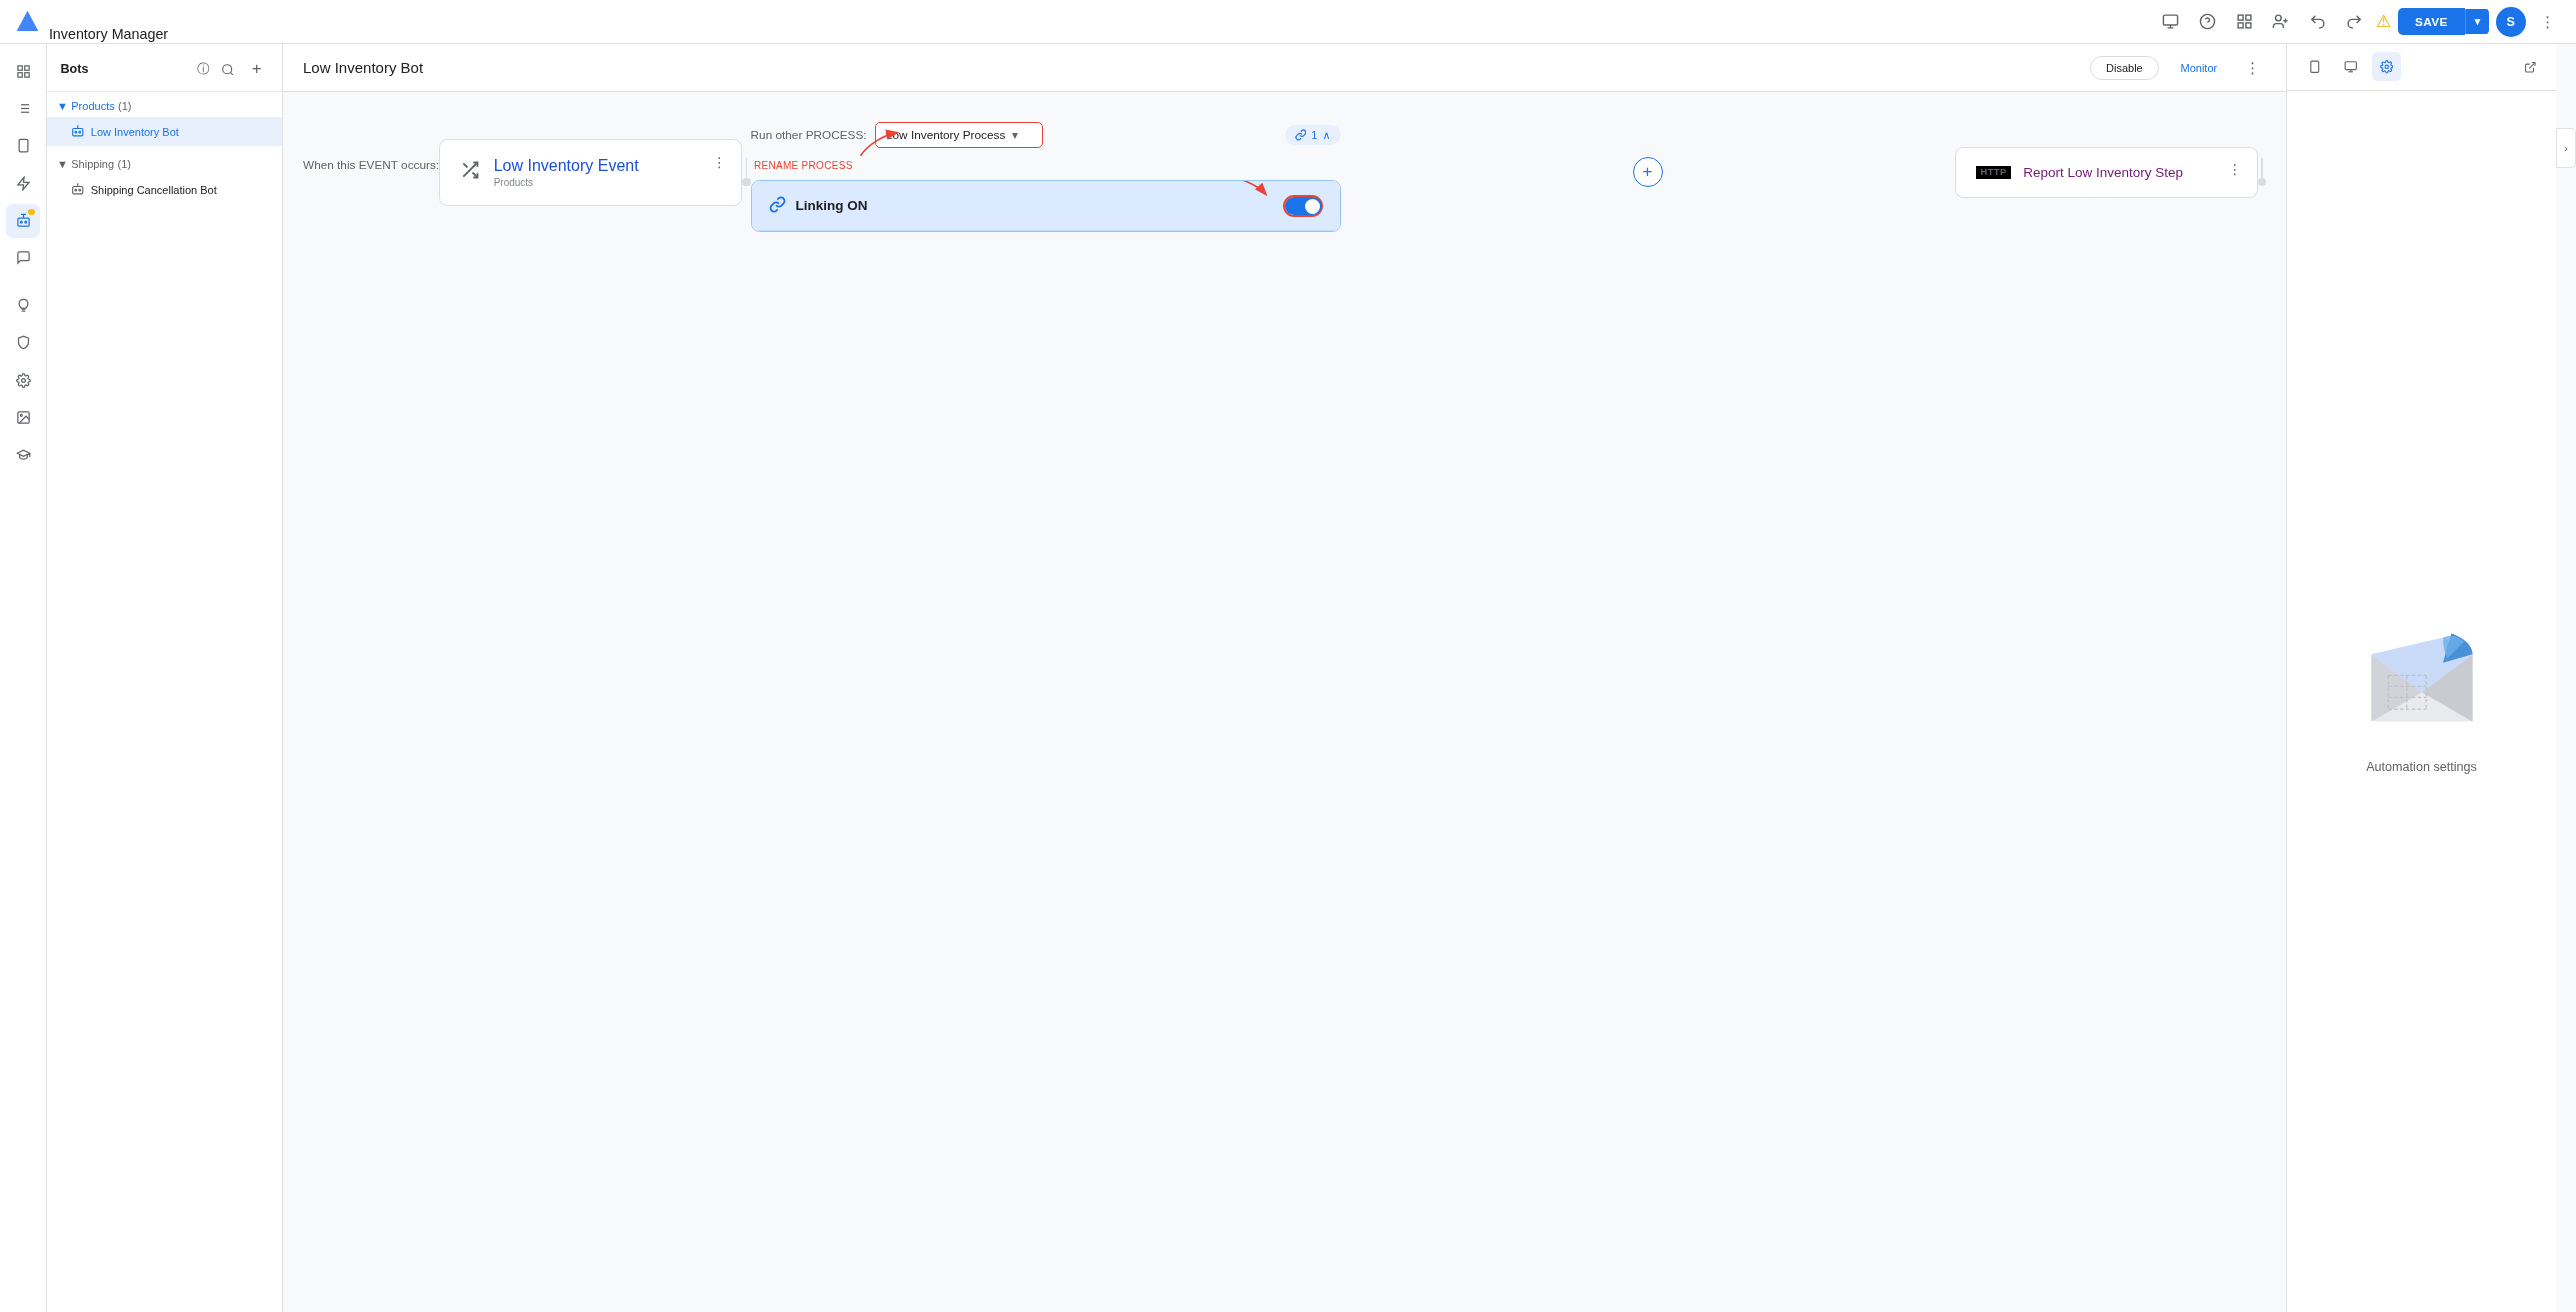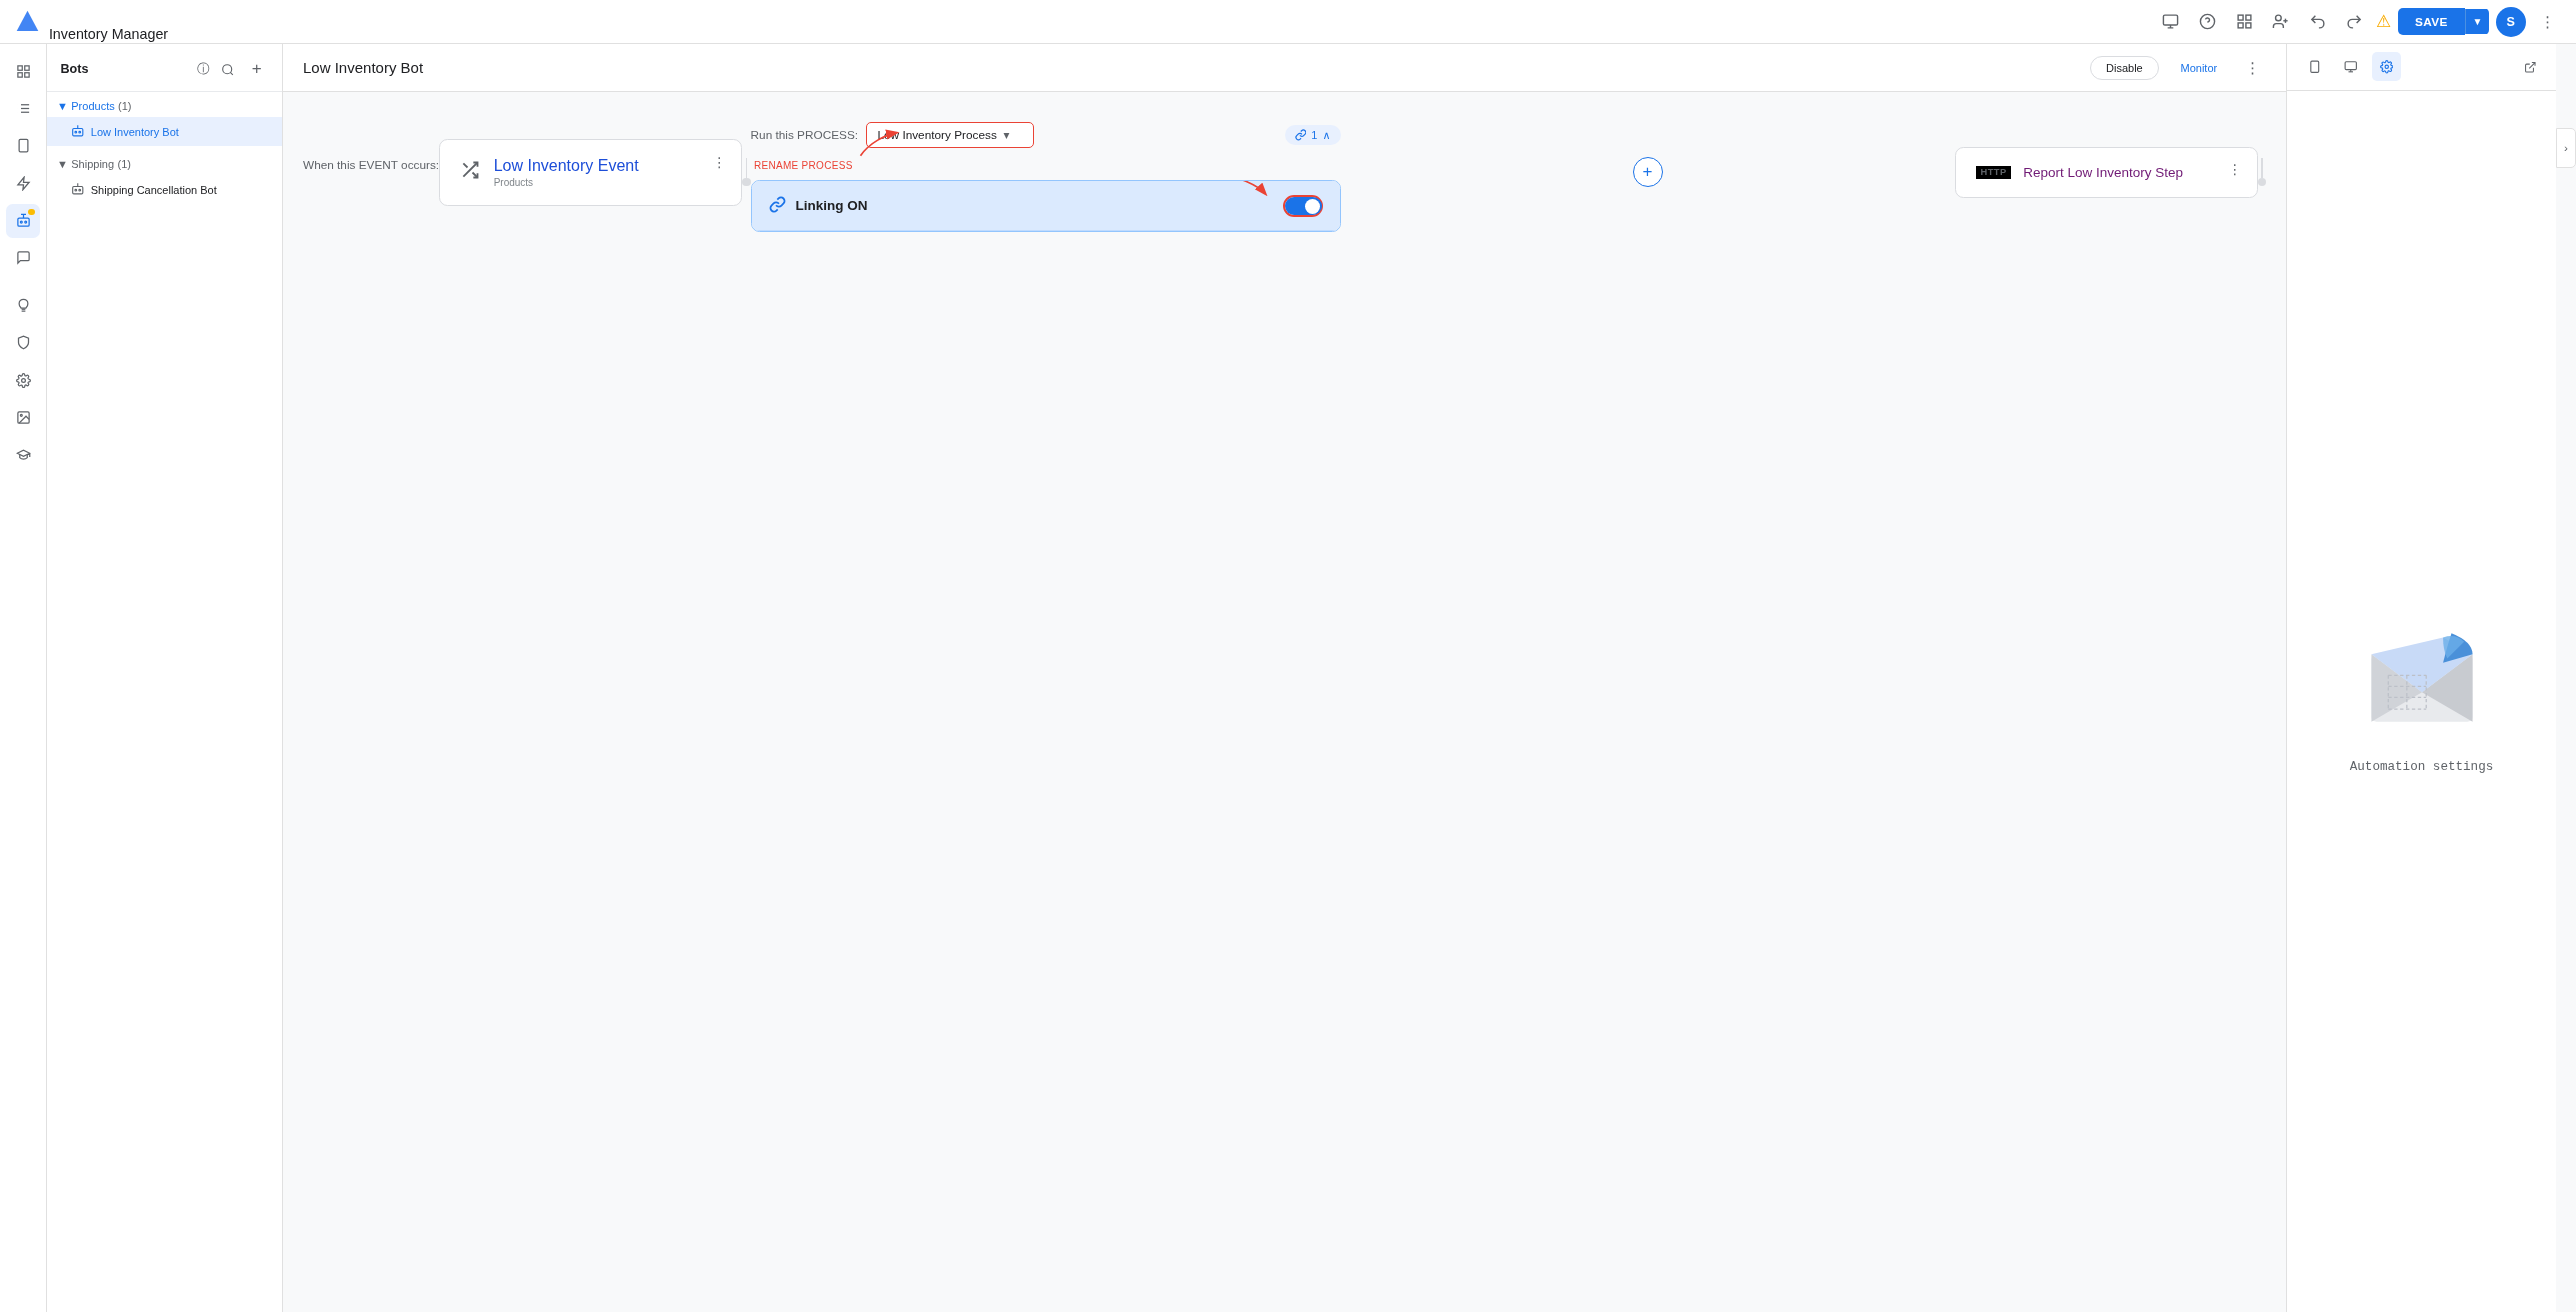--- a/index.html
+++ b/index.html
@@ -241,21 +241,21 @@
       cursor: pointer; color: #5f6368; font-size: 13.5px; display: flex;
       align-items: center; justify-content: center;
     }
     .right-panel-body {
       flex: 1; display: flex; flex-direction: column; align-items: center;
       justify-content: center; padding: 20px; gap: 13.5px;
     }
     .settings-illustration {
       width: 118px; height: 118px; position: relative;
     }
-    .settings-label { font-size: 12.6px; color: #5f6368; text-align: center; font-family: Liberation Mono, monospace; }
+    .settings-label { font-size: 12.6px; color: #5f6368; text-align: center; }
     .collapse-btn {
       width: 20px; height: 40px; background: #fff; border: 0.8px solid #e0e0e0;
       border-radius: 0 5px 5px 0; cursor: pointer; display: flex;
       align-items: center; justify-content: center; color: #5f6368;
       font-size: 11.8px; margin-top: 42px;
     }
 
     
     .envelope-svg { width: 118px; height: 118px; }
   </style>
@@ -487,21 +487,21 @@
           </div>
         </div>
 
         <div class="connector">
           <div class="connector-line"></div>
           <div class="connector-dot"></div>
         </div>
 
         <div class="process-section">
           <div class="process-header">
-            <span class="process-label">Run this PROCESS:</span>
+            <span class="process-label">Run other PROCESS:</span>
             <div class="process-select">
               <span class="process-select-text">Low Inventory Process</span>
               <span class="process-select-arrow">▾</span>
             </div>
             <div class="process-link-badge">
               <svg width="11.8" height="11.8" viewBox="0 0 24 24" fill="none" stroke="#1a73e8" stroke-width="2.5">
                   <path d="M10 13a5 5 0 0 0 7.54.54l3-3a5 5 0 0 0-7.07-7.07l-1.72 1.71"></path>
                   <path d="M14 11a5 5 0 0 0-7.54-.54l-3 3a5 5 0 0 0 7.07 7.07l1.71-1.71"></path>
                 </svg>
               <span>1</span>

